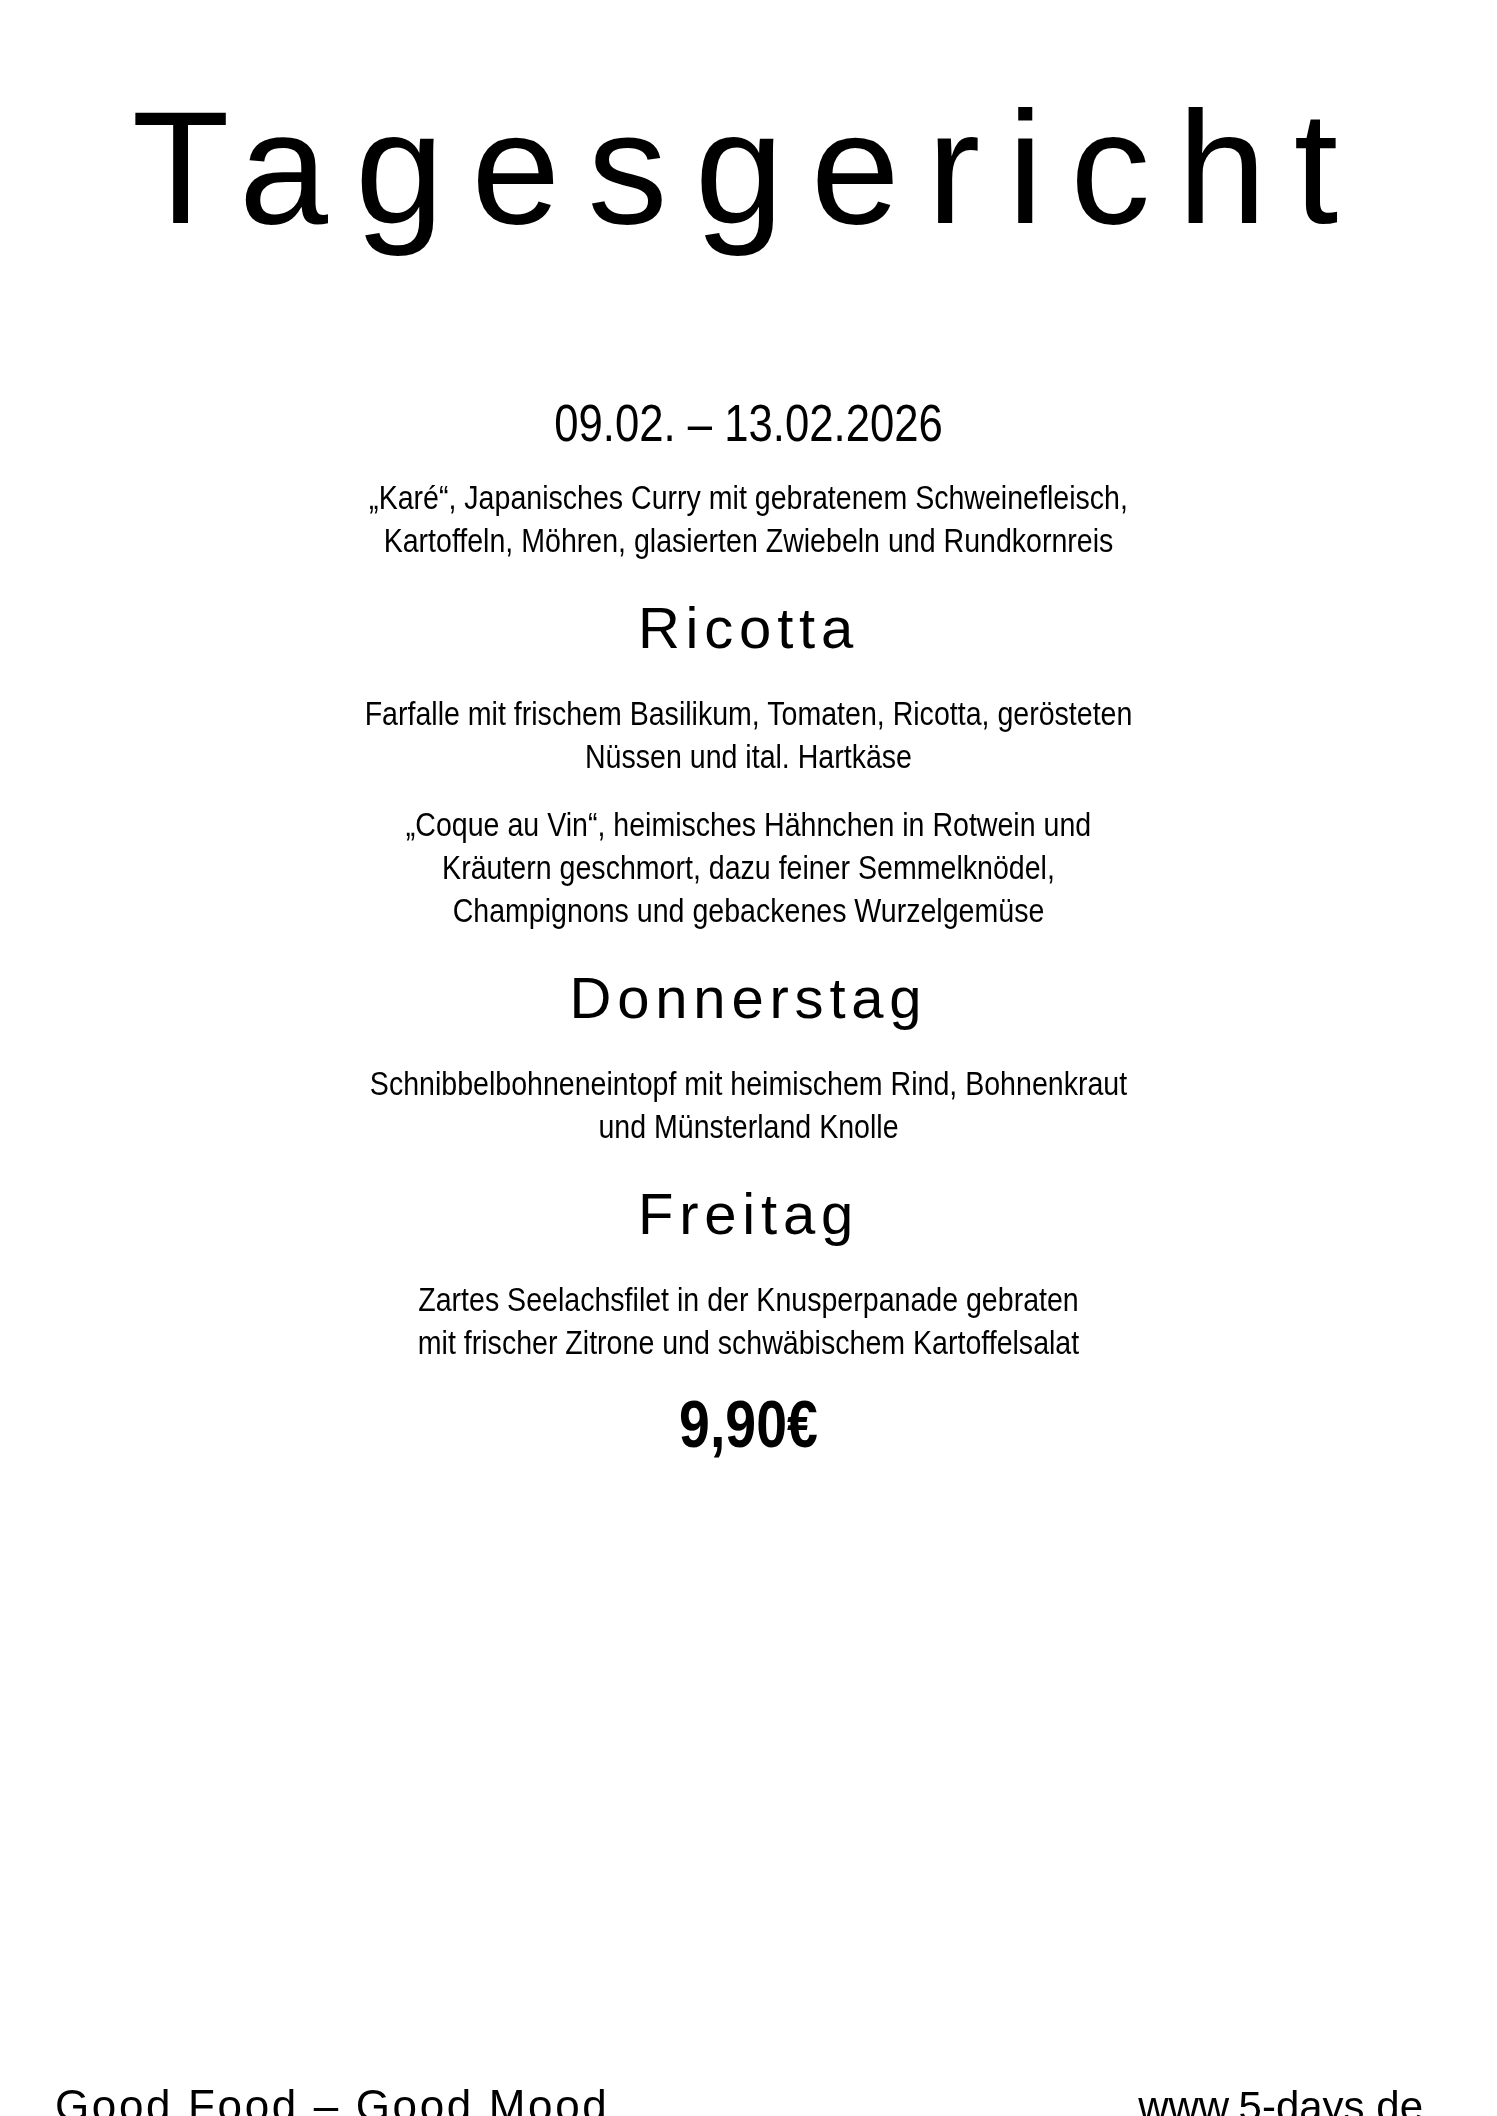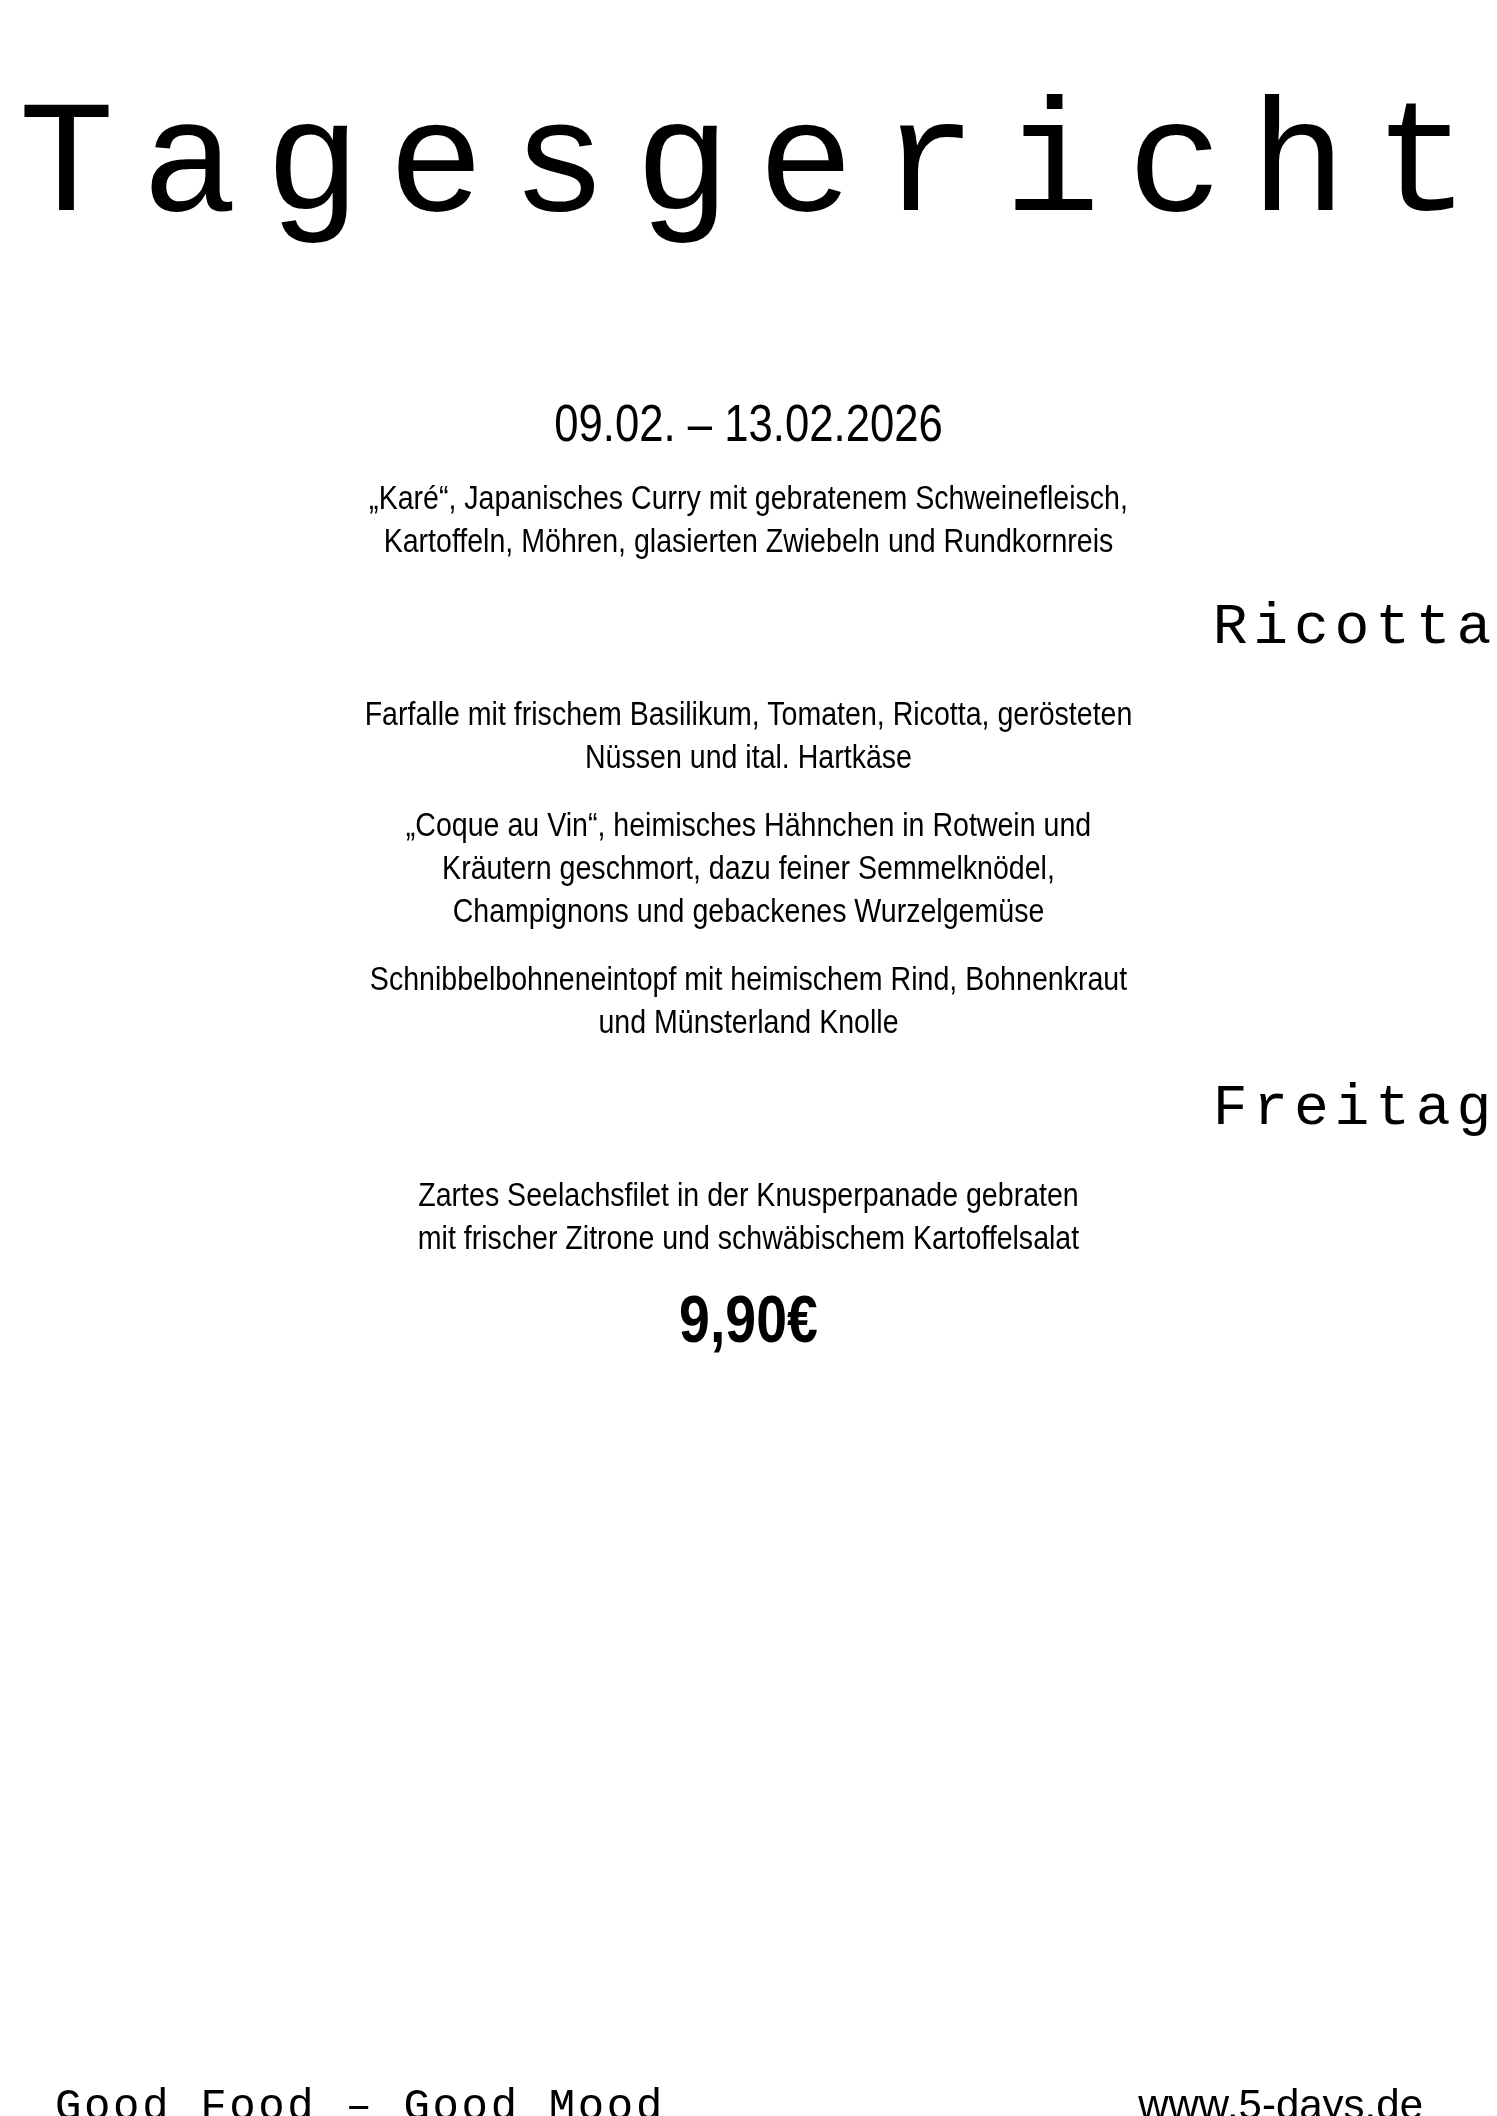--- a/index.html
+++ b/index.html
@@ -16,24 +16,23 @@
   }
   .page {
     position: relative;
     width: 1497px;
     height: 2116px;
     background: #ffffff;
     text-align: center;
   }
   
   .hand {
-    font-family: Liberation Mono, monospace;
+    font-family: Liberation Sans, sans-serif;
     font-weight: 400;
     letter-spacing: 0.10em;
-    text-align: right;
   }
   
   .condensed {
     transform: scaleX(0.84);
     transform-origin: 50% 50%;
   }
   .title {
     margin: 75px 0 0 0;
     font-size: 160px;
     line-height: 185px;
@@ -104,20 +103,21 @@
 Nüssen und ital. Hartkäse</p>
   </section>
 
   <section class="day">
     <p class="dish condensed">„Coque au Vin“, heimisches Hähnchen in Rotwein und
 Kräutern geschmort, dazu feiner Semmelknödel,
 Champignons und gebackenes Wurzelgemüse</p>
   </section>
 
   <section class="day">
+    <h2 class="day-heading hand">Donnerstag</h2>
     <p class="dish condensed">Schnibbelbohneneintopf mit heimischem Rind, Bohnenkraut
 und Münsterland Knolle</p>
   </section>
 
   <section class="day">
     <h2 class="day-heading hand">Freitag</h2>
     <p class="dish condensed">Zartes Seelachsfilet in der Knusperpanade gebraten
 mit frischer Zitrone und schwäbischem Kartoffelsalat</p>
   </section>
 

